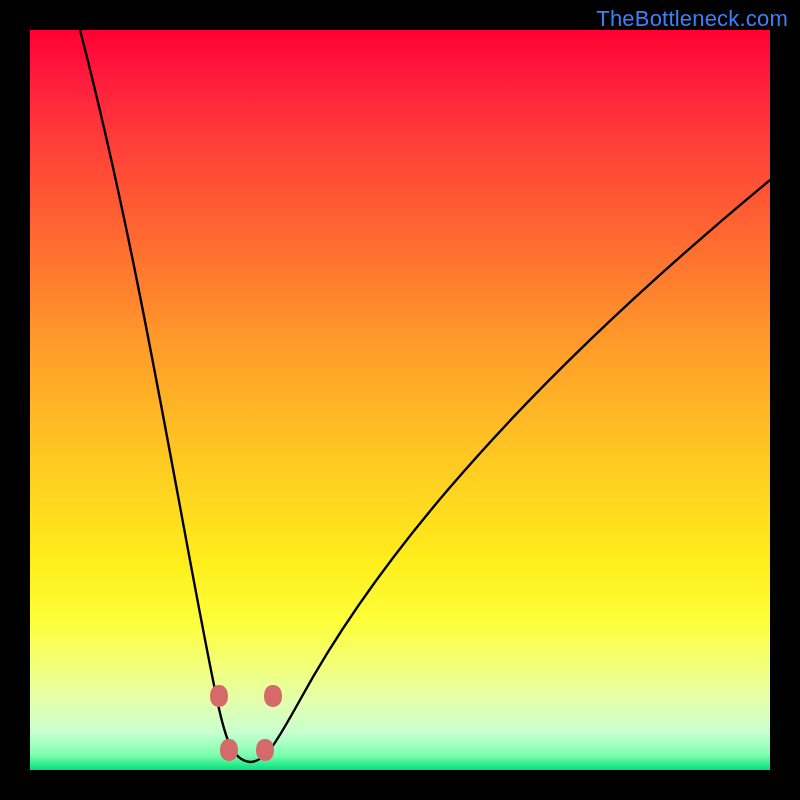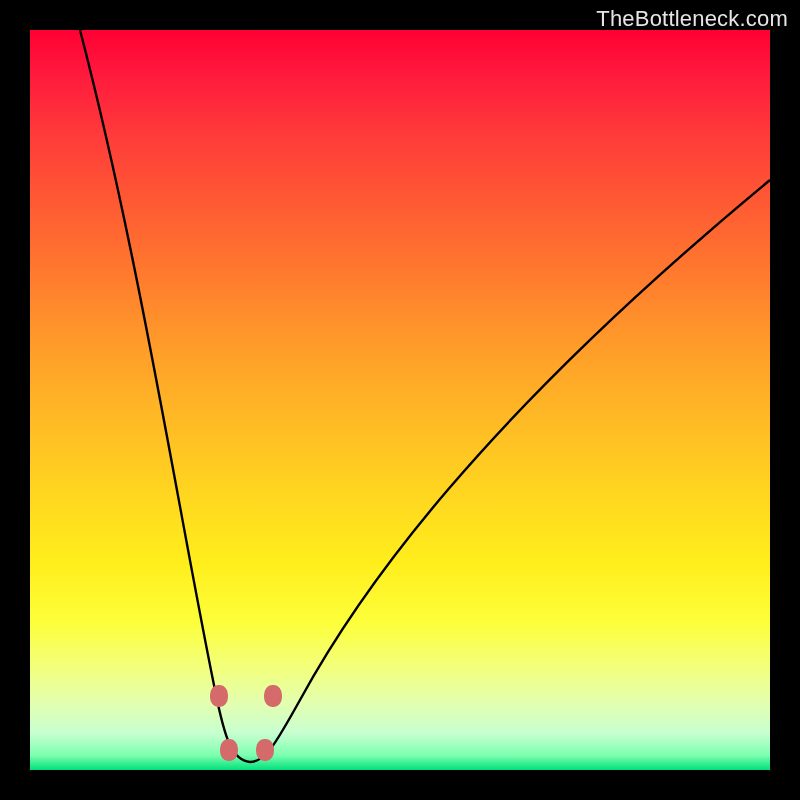--- a/index.html
+++ b/index.html
@@ -32,21 +32,21 @@
       #c8ffd0 95%,
       #7dffb0 98%,
       #00e07a 100%);
   }
   .watermark {
     position: absolute;
     top: 6px;
     right: 12px;
     font-family: Arial, Helvetica, sans-serif;
     font-size: 22px;
-    color: #e5e5e5;
+    color: #3b82f6;
     letter-spacing: 0.2px;
     user-select: none;
   }
   svg.curve {
     position: absolute;
     left: 0;
     top: 0;
     width: 800px;
     height: 800px;
   }

